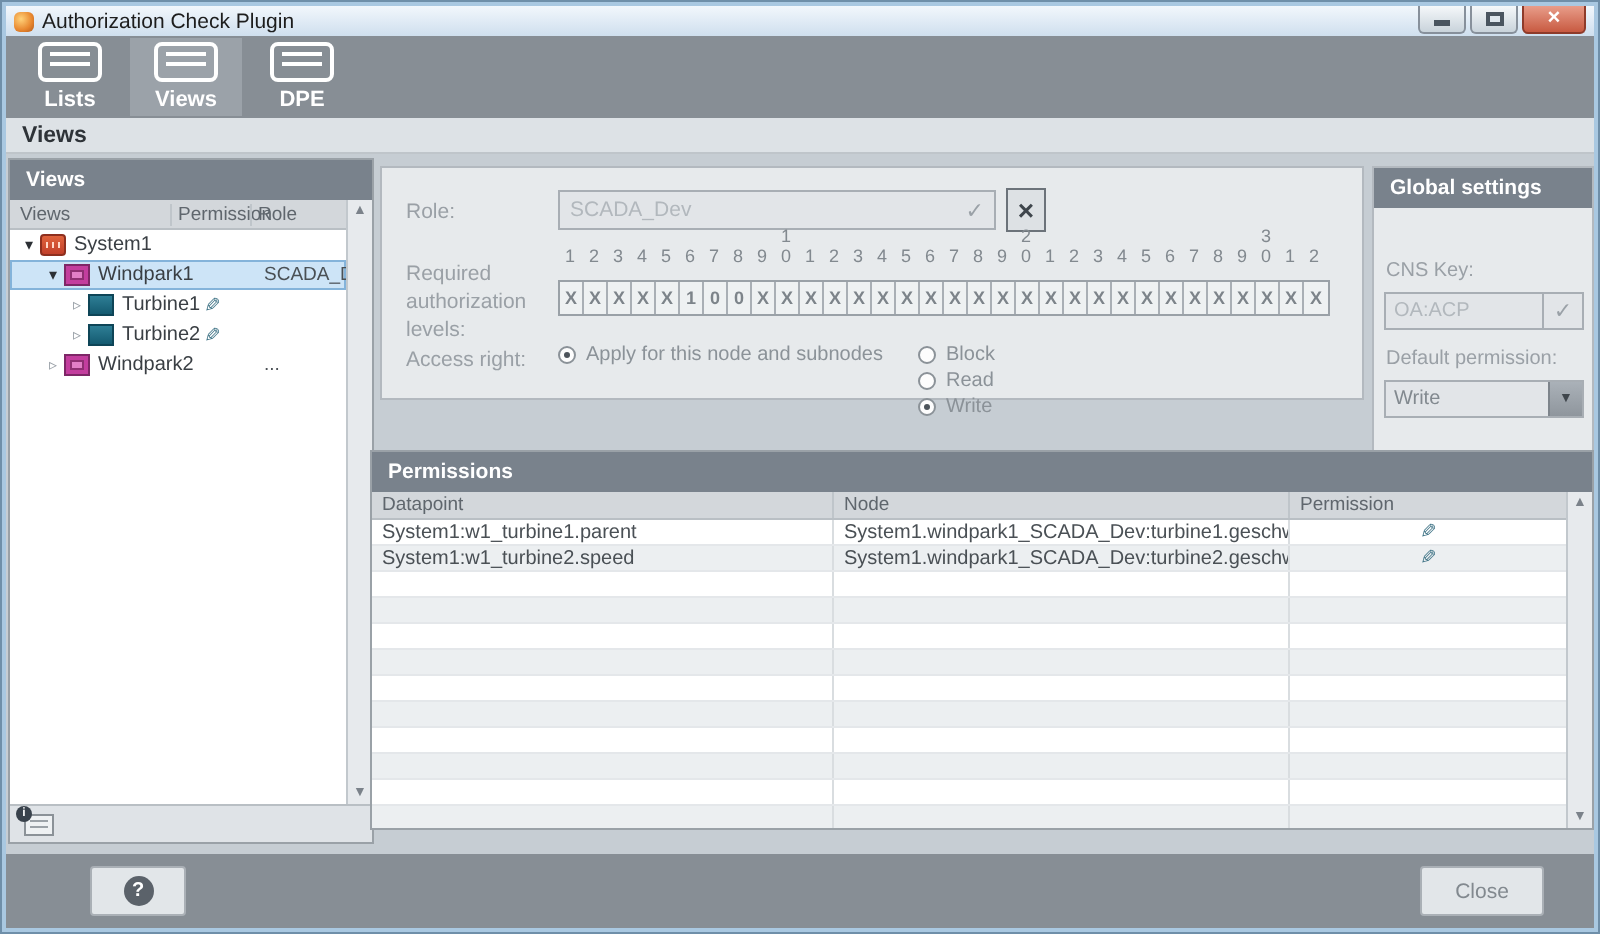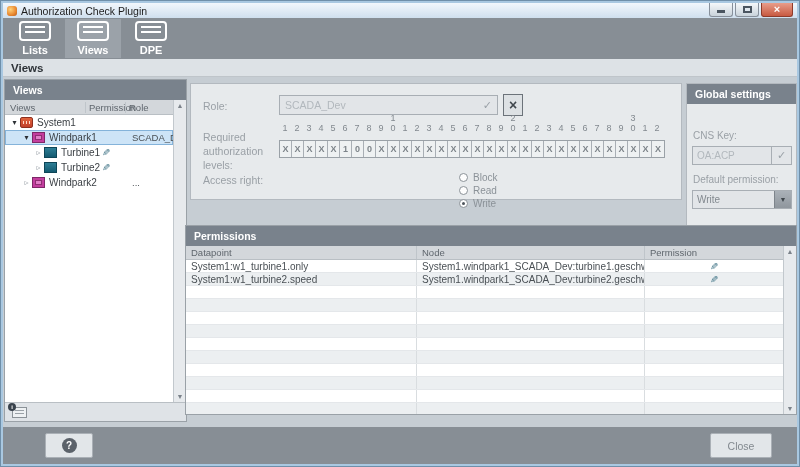--- a/index.html
+++ b/index.html
@@ -375,20 +375,24 @@
           <div class="acell">X</div>
           <div class="acell">X</div>
           <div class="acell">X</div>
           <div class="acell">X</div>
           <div class="acell">X</div>
           <div class="acell">X</div>
           <div class="acell">X</div>
         </div>
       <span class="dlabel" style="left:12px;top:90px">Access right:</span>
       <div class="rgrp" style="left:88px;top:88px" id="radio-left">
+          <div class="ropt">
+            <span class="rb on"></span>
+            <span class="rlabel">Apply for this node and subnodes</span>
+          </div>
         </div>
       <div class="rgrp" style="left:268px;top:88px" id="radio-right">
           <div class="ropt">
             <span class="rb"></span>
             <span class="rlabel">Block</span>
           </div>
           <div class="ropt">
             <span class="rb"></span>
             <span class="rlabel">Read</span>
           </div>
@@ -418,21 +422,21 @@
     <div class="permpanel">
       <div class="panelhdr">Permissions</div>
       <div class="ptable">
         <div class="pcols">
           <div class="pc1">Datapoint</div>
           <div class="pc2">Node</div>
           <div class="pc3">Permission</div>
         </div>
         <div class="prows" id="perm-rows">
             <div class="prow">
-              <div class="pc pc1">System1:w1_turbine1.only</div>
+              <div class="pc pc1">System1:w1_turbine1.parent</div>
               <div class="pc pc2">System1.windpark1_SCADA_Dev:turbine1.geschwindigkeit</div>
               <div class="pc pc3">
                 <span class="pencil2">✎</span>
               </div>
             </div>
             <div class="prow alt">
               <div class="pc pc1">System1:w1_turbine2.speed</div>
               <div class="pc pc2">System1.windpark1_SCADA_Dev:turbine2.geschwindigkeit</div>
               <div class="pc pc3">
                 <span class="pencil2">✎</span>

